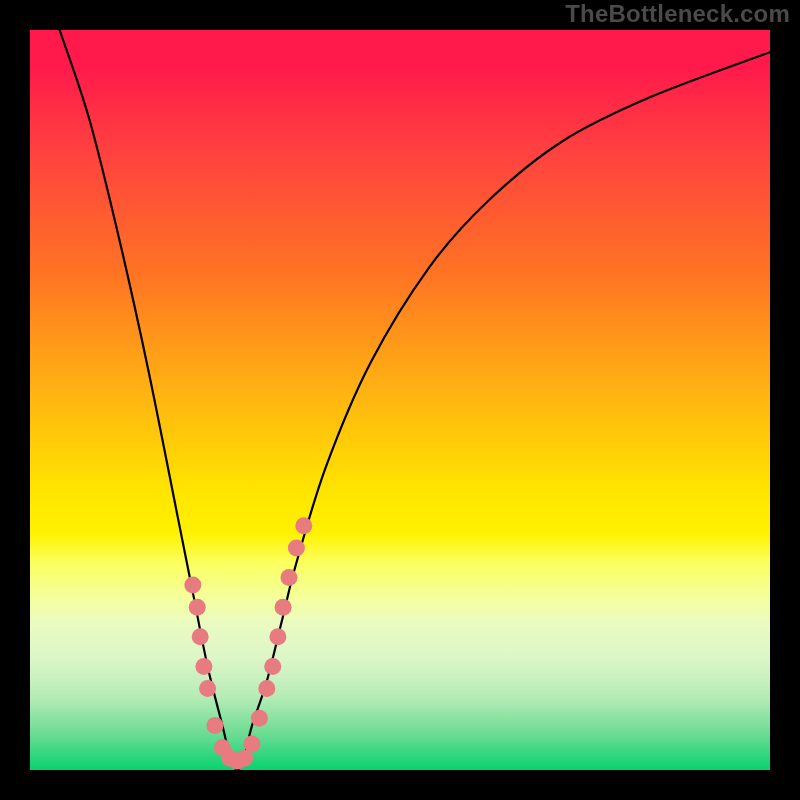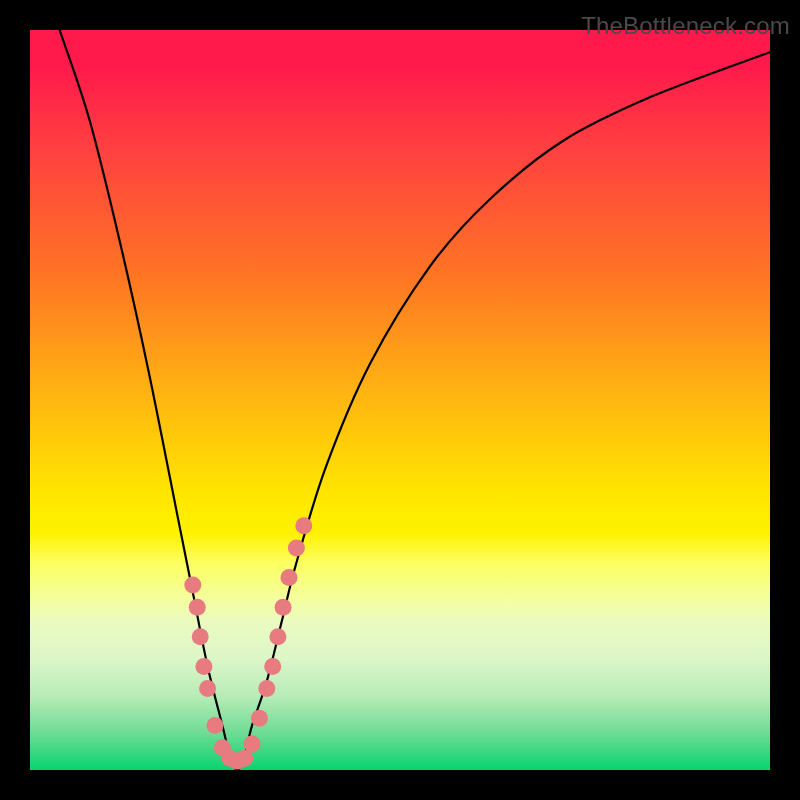--- a/index.html
+++ b/index.html
@@ -12,25 +12,25 @@
     overflow: hidden;
   }
   .frame {
     position: relative;
     width: 800px;
     height: 800px;
     background: #000;
   }
   .watermark {
     position: absolute;
-    top: 12px;
+    top: 0;
     right: 10px;
     color: #4a4a4a;
     font-size: 24px;
-    font-weight: 400;
+    font-weight: 700;
     letter-spacing: 0.2px;
     z-index: 5;
   }
   .plot-area {
     position: absolute;
     left: 30px;
     top: 30px;
     width: 740px;
     height: 740px;
     overflow: hidden;

